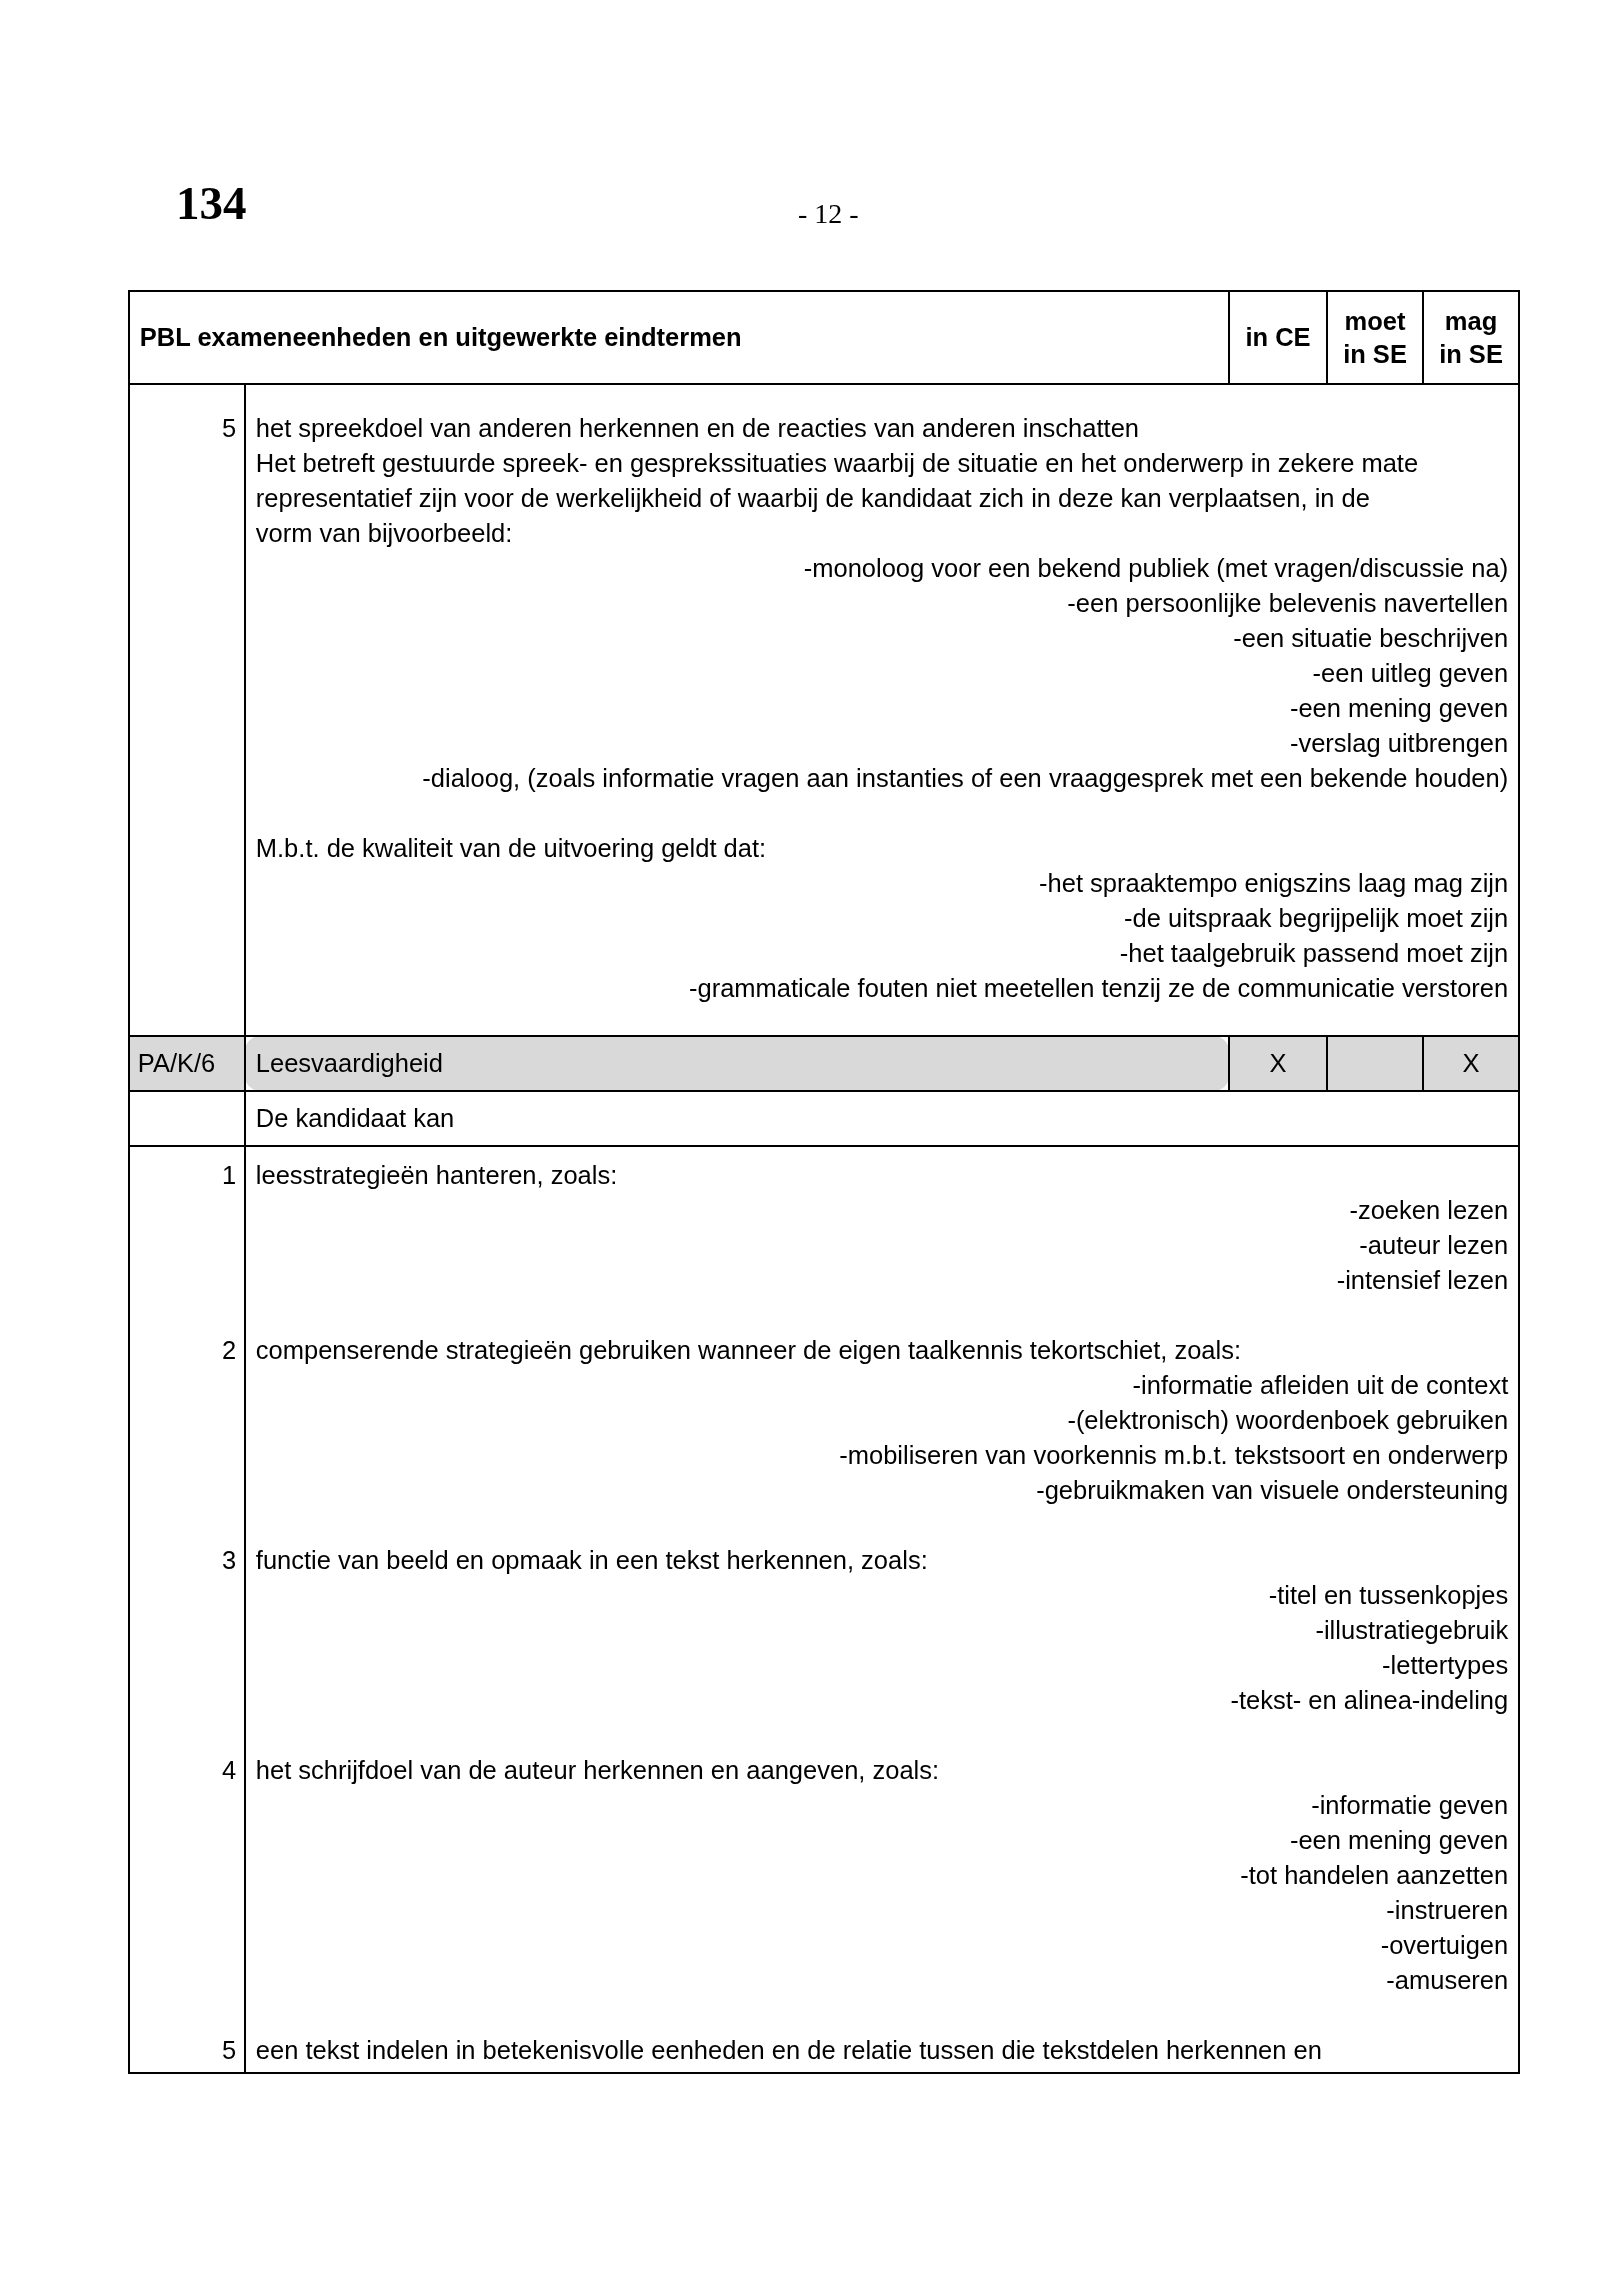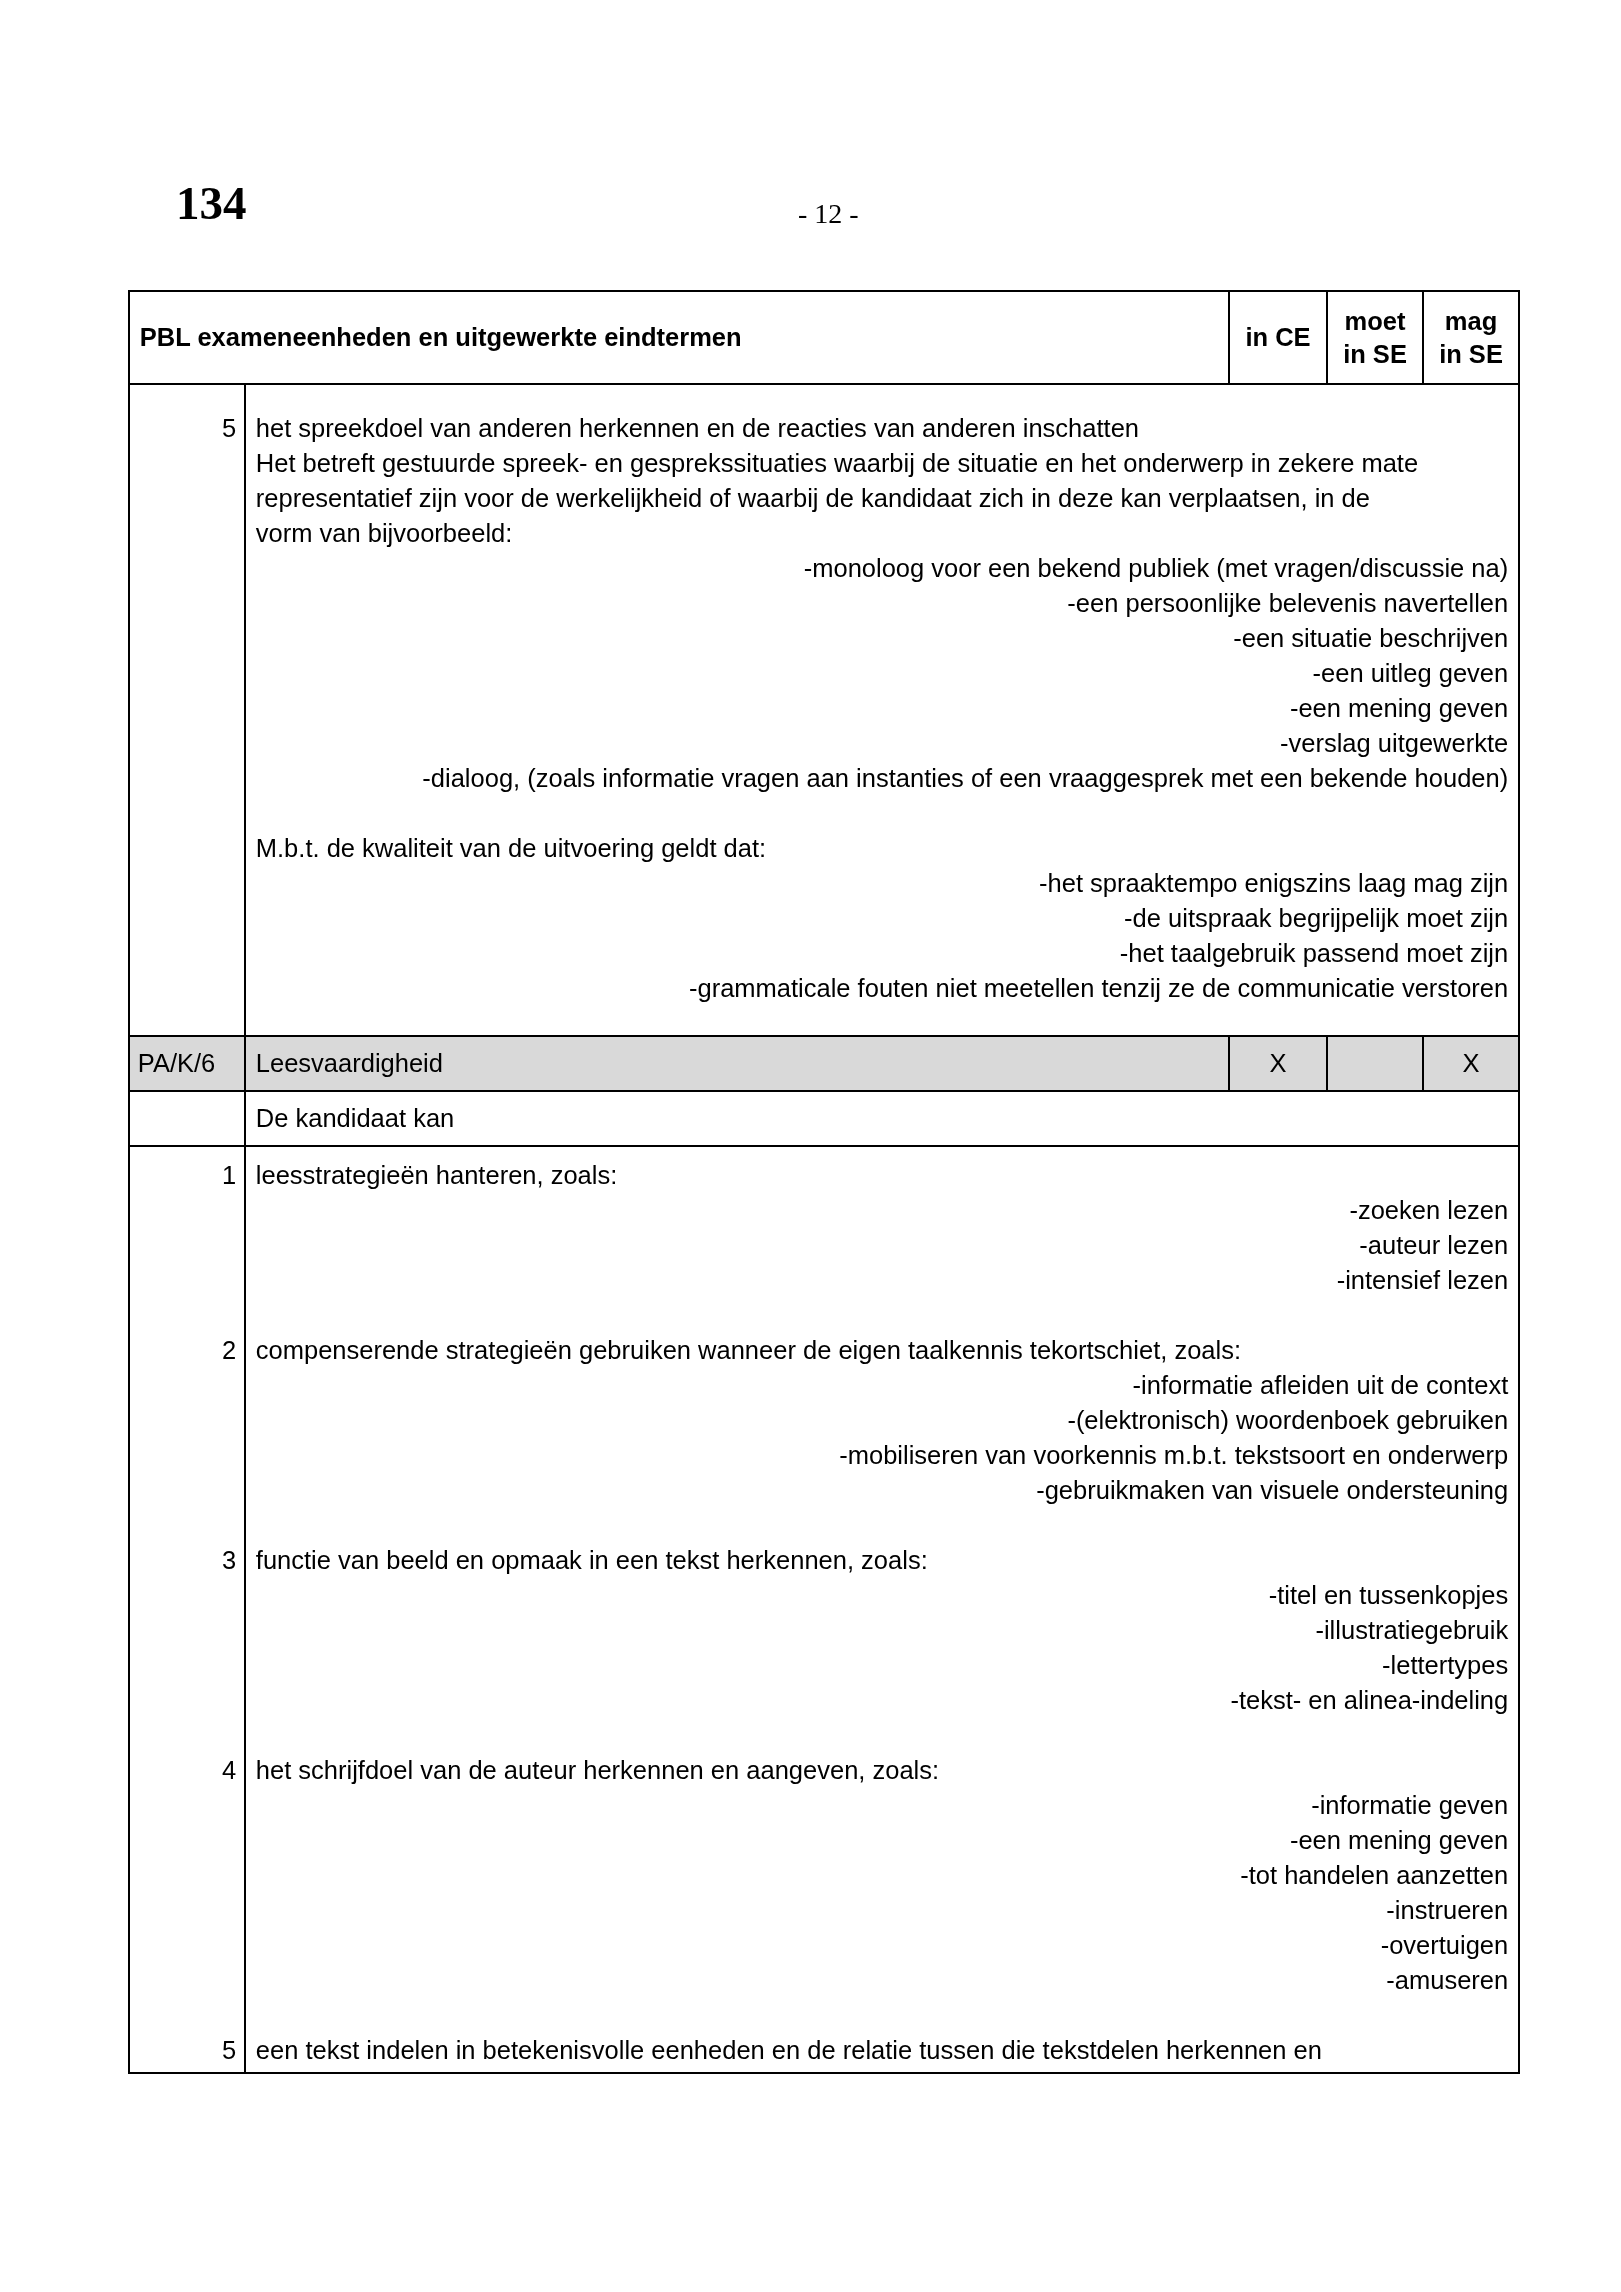--- a/index.html
+++ b/index.html
@@ -50,21 +50,21 @@
     .sec-a .wrap { padding-top: 25.5px; padding-bottom: 29px; }
 
     .grey-row td {
       background: #d9d9d9; height: 53px; vertical-align: middle;
       border-top: 2.9px solid #000; border-bottom: 2.9px solid #000;
       border-right: 2px solid #000;
       margin-top: 8px;
     }
     .grey-row td:last-child { border-right: none; }
     .grey-row .code { padding-left: 7.8px; text-align: left; }
-    .grey-row .title { padding-left: 9.8px; }
+    .grey-row .title { padding-left: 9.8px; border-radius: 15px; }
     .grey-row .mark { text-align: center; }
 
     .intro-row td { height: 53px; vertical-align: middle; border-bottom: 2.9px solid #000; }
     .intro-row .code { border-right: 2px solid #000; }
     .intro-row .text { padding-left: 9.8px; }
 
     .sec-b .wrap { padding-top: 11.8px; padding-bottom: 3.9px; }
     .code-stack .num { height: 35px; line-height: 35px; }
   </style>
 </head>
@@ -107,21 +107,21 @@
         <div class="wrap">
           <div class="line">het spreekdoel van anderen herkennen en de reacties van anderen inschatten</div>
           <div class="line">Het betreft gestuurde spreek- en gesprekssituaties waarbij de situatie en het onderwerp in zekere mate</div>
           <div class="line">representatief zijn voor de werkelijkheid of waarbij de kandidaat zich in deze kan verplaatsen, in de</div>
           <div class="line">vorm van bijvoorbeeld:</div>
           <div class="line bullet"><span class="dash">-</span><span>monoloog voor een bekend publiek (met vragen/discussie na)</span></div>
           <div class="line bullet"><span class="dash">-</span><span>een persoonlijke belevenis navertellen</span></div>
           <div class="line bullet"><span class="dash">-</span><span>een situatie beschrijven</span></div>
           <div class="line bullet"><span class="dash">-</span><span>een uitleg geven</span></div>
           <div class="line bullet"><span class="dash">-</span><span>een mening geven</span></div>
-          <div class="line bullet"><span class="dash">-</span><span>verslag uitgewerkte</span></div>
+          <div class="line bullet"><span class="dash">-</span><span>verslag uitbrengen</span></div>
           <div class="line bullet"><span class="dash">-</span><span>dialoog, (zoals informatie vragen aan instanties of een vraaggesprek met een bekende houden)</span></div>
           <div class="spacer"></div>
           <div class="line">M.b.t. de kwaliteit van de uitvoering geldt dat:</div>
           <div class="line bullet"><span class="dash">-</span><span>het spraaktempo enigszins laag mag zijn</span></div>
           <div class="line bullet"><span class="dash">-</span><span>de uitspraak begrijpelijk moet zijn</span></div>
           <div class="line bullet"><span class="dash">-</span><span>het taalgebruik passend moet zijn</span></div>
           <div class="line bullet"><span class="dash">-</span><span>grammaticale fouten niet meetellen tenzij ze de communicatie verstoren</span></div>
         </div>
       </td>
     </tr>

